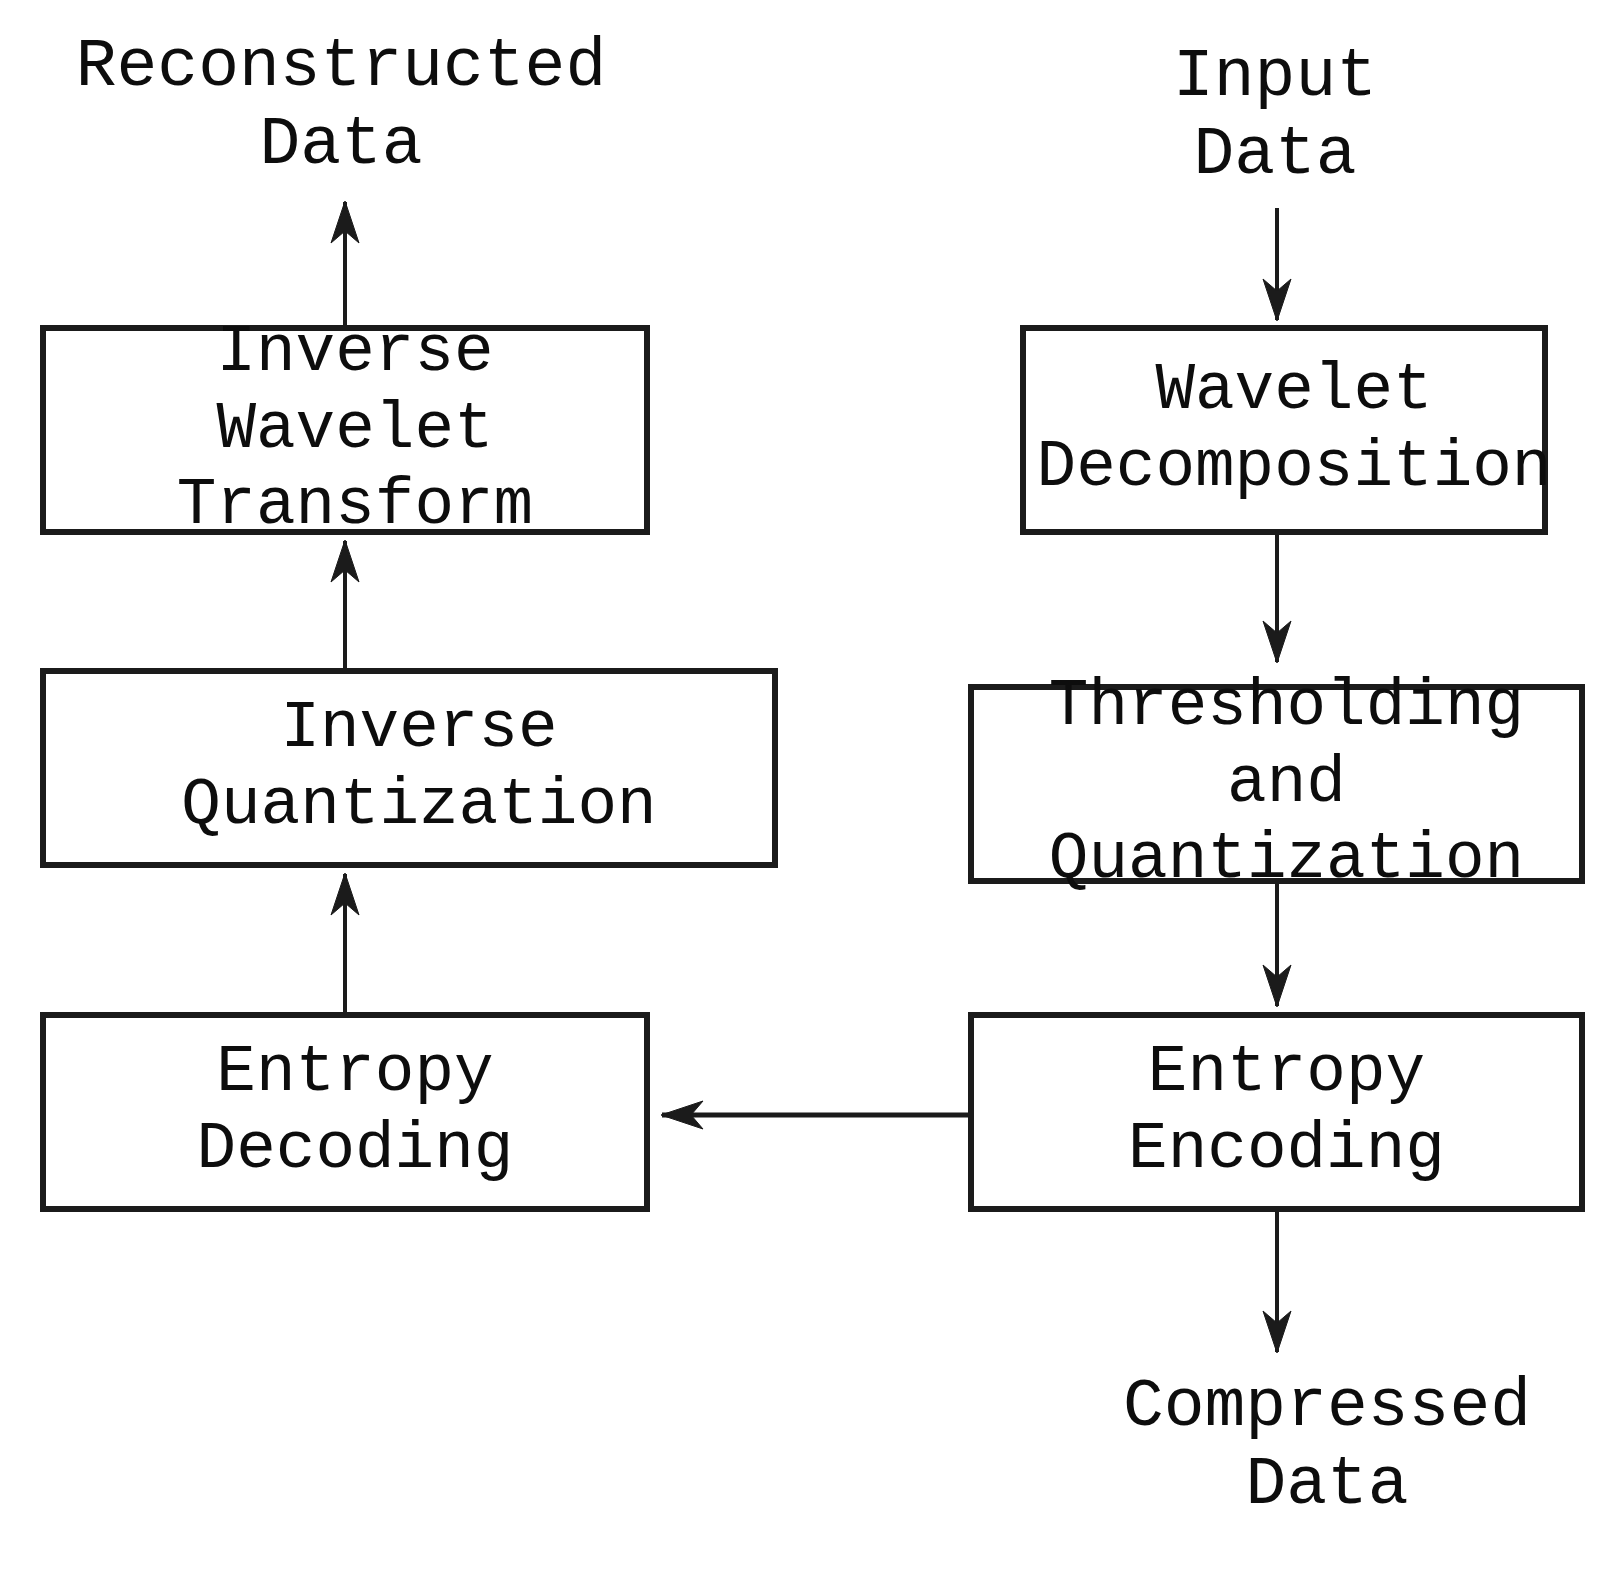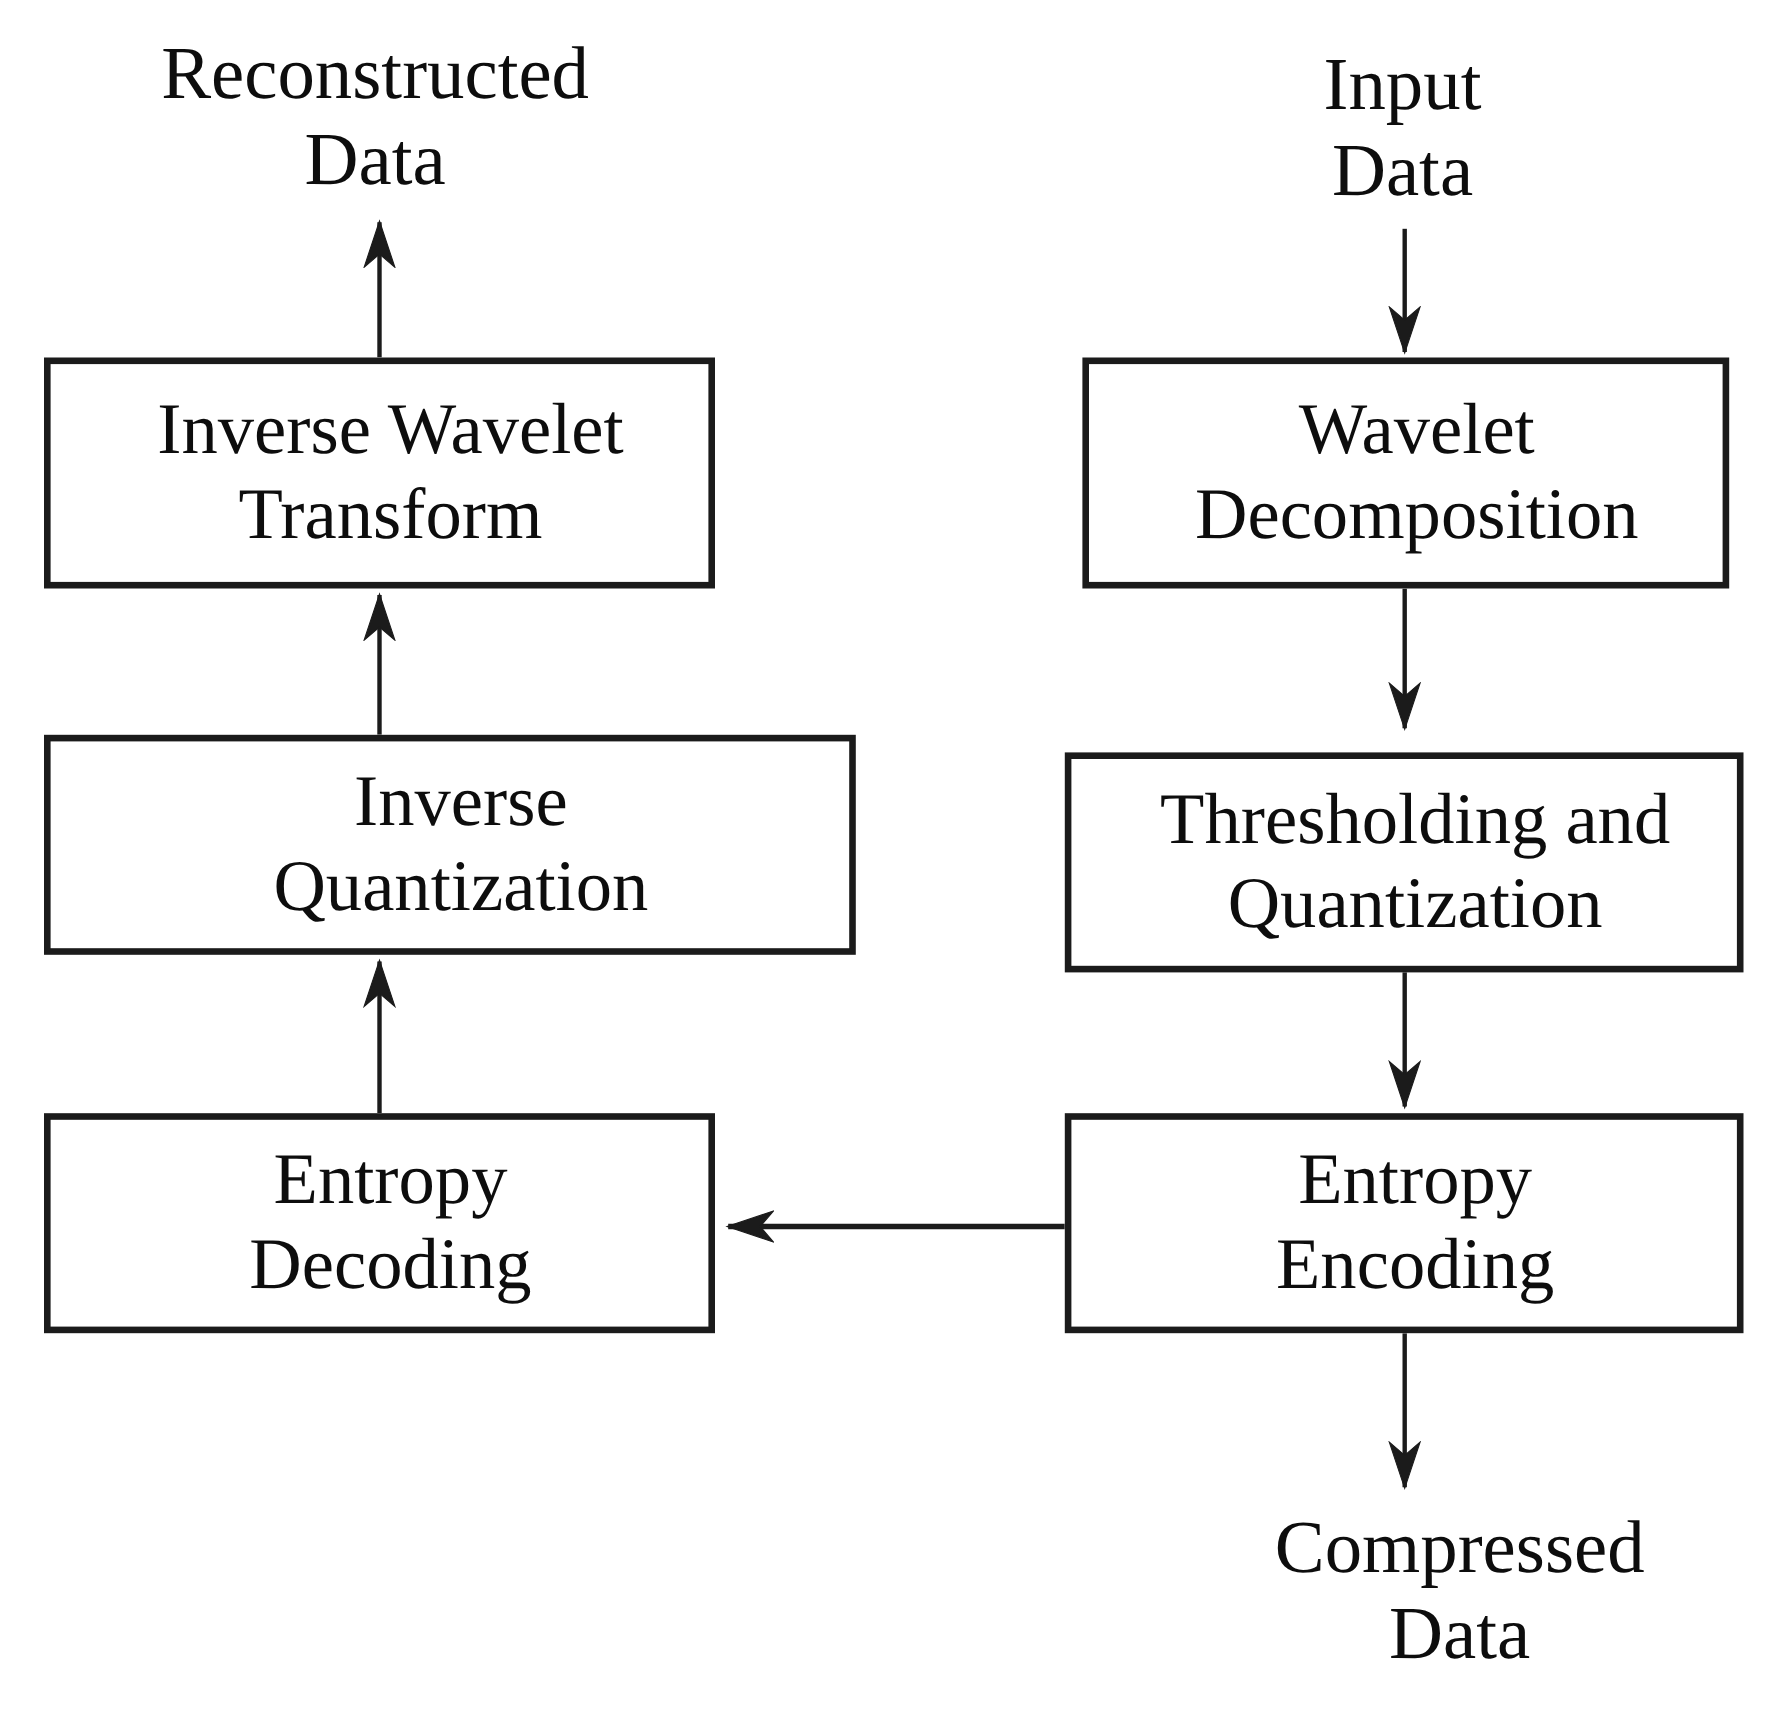--- a/index.html
+++ b/index.html
@@ -5,21 +5,21 @@
   html, body {
     margin: 0;
     padding: 0;
     background: #ffffff;
   }
   .canvas {
     position: relative;
     width: 1622px;
     height: 1575px;
     background: #ffffff;
-    font-family: Liberation Serif, serif;
+    font-family: Liberation Mono, monospace;
     color: #0d0d0d;
     overflow: hidden;
   }
   .arrows {
     position: absolute;
     left: 0;
     top: 0;
     width: 1622px;
     height: 1575px;
     z-index: 1;
@@ -90,21 +90,21 @@
 
   <div class="node-box" style="left:40px; top:325px; width:610px; height:210px;">Inverse Wavelet
 Transform</div>
 
   <div class="node-box" style="left:40px; top:668px; width:738px; height:200px;">Inverse
 Quantization</div>
 
   <div class="node-box" style="left:40px; top:1012px; width:610px; height:200px;">Entropy
 Decoding</div>
 
-  <div class="node-box" style="left:984px; top:325px; width:588px; height:210px;">Wavelet
+  <div class="node-box" style="left:1020px; top:325px; width:528px; height:210px;">Wavelet
 Decomposition</div>
 
   <div class="node-box" style="left:968px; top:668px; width:617px; height:200px;margin-top:16px;">Thresholding and
 Quantization</div>
 
   <div class="node-box" style="left:968px; top:1012px; width:617px; height:200px;">Entropy
 Encoding</div>
 
 </div>
 

